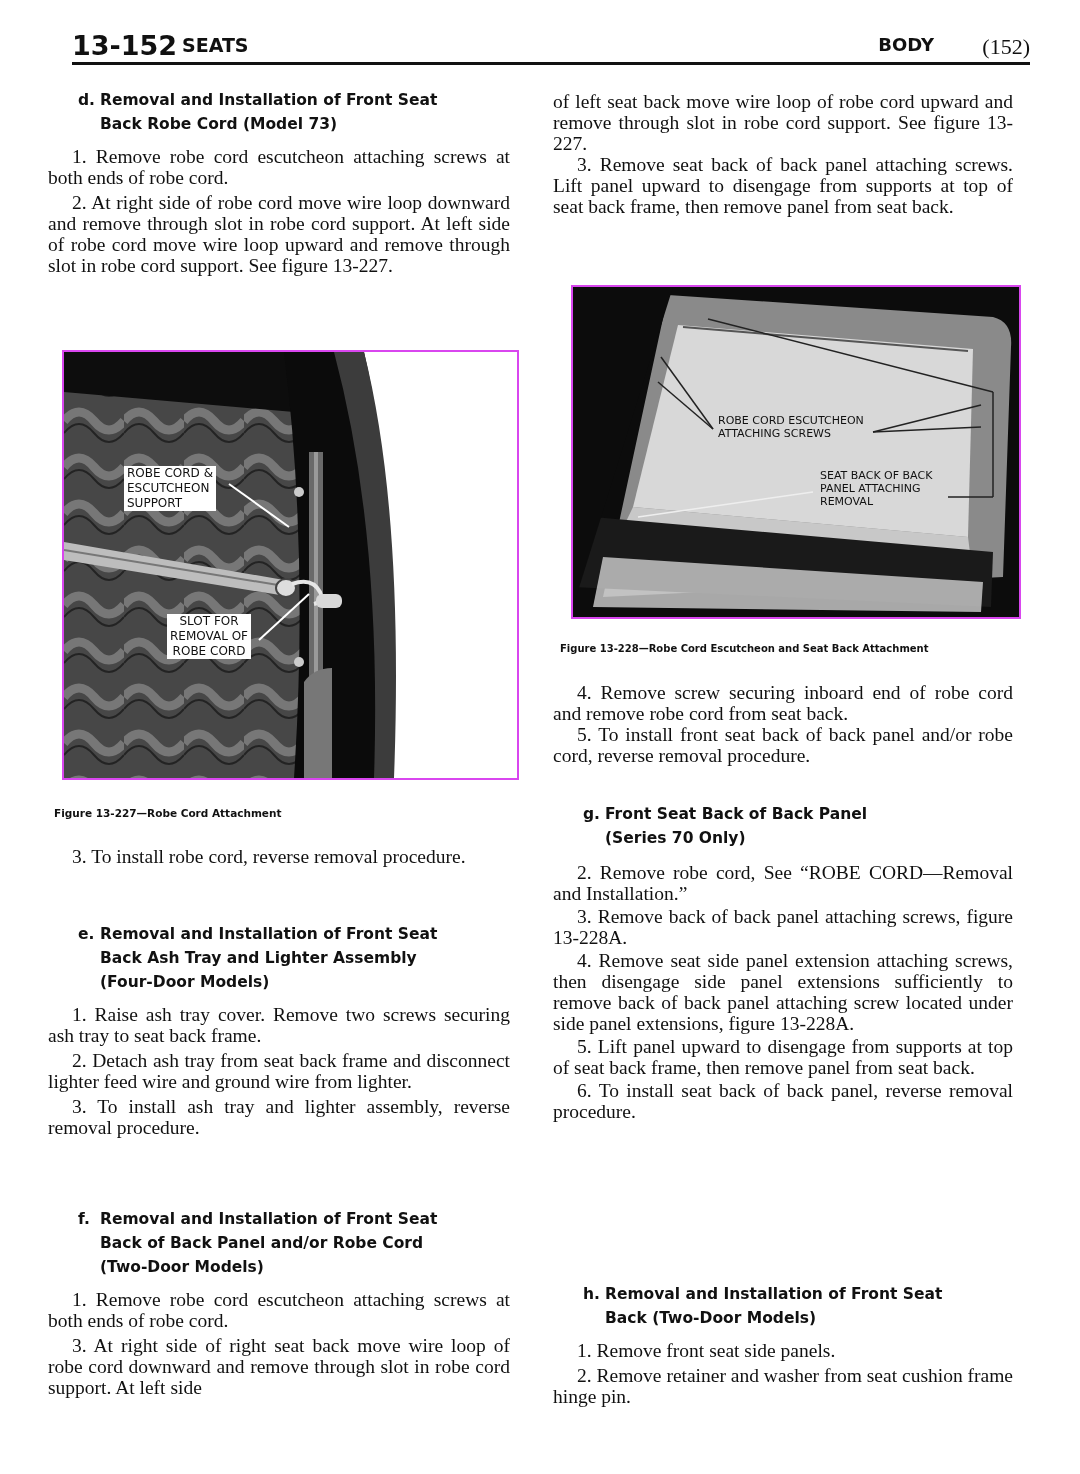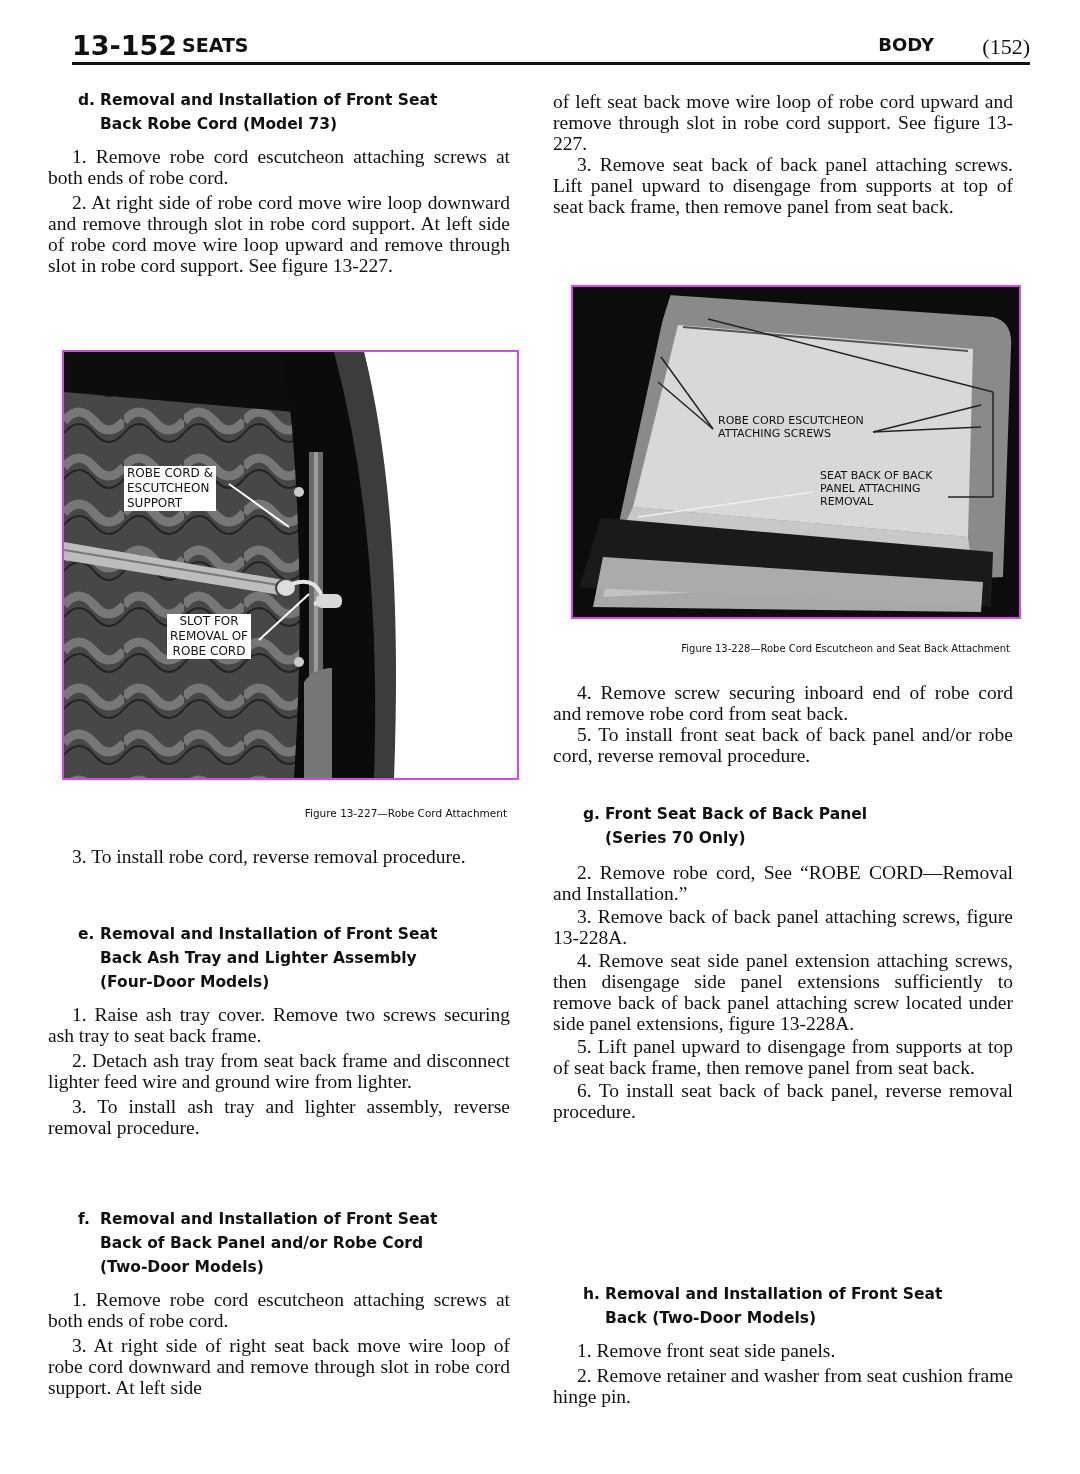--- a/index.html
+++ b/index.html
@@ -12,21 +12,21 @@
   .hdr-page { position: absolute; right: 0; top: 6px; font-family: "Liberation Serif", serif; font-size: 22px; }
 
   .col { position: absolute; }
   .col-left { left: 48px; width: 462px; }
   .col-right { left: 553px; width: 460px; }
 
   p.para { margin: 0; font-family: "Liberation Serif", serif; font-size: 19.5px; line-height: 21px; text-align: justify; text-indent: 24px; }
   .heading { position: relative; font-family: "DejaVu Sans", sans-serif; font-weight: bold; font-size: 15.5px; line-height: 24px; padding-left: 52px; }
   .heading .letter { position: absolute; left: 30px; top: 0; }
 
-  .caption { font-family: "DejaVu Sans", sans-serif; font-weight: normal; font-size: 10.5px; text-align: right; }
+  .caption { font-family: "DejaVu Sans", sans-serif; font-weight: bold; font-size: 10.5px; text-align: left; }
 
   .figure { position: absolute; background: #222; overflow: hidden; border: 2px solid #d946ef; margin-left: 8px; }
   .figlabel { position: absolute; background: #fff; font-family: "DejaVu Sans", sans-serif; font-size: 12px; line-height: 15px; padding: 0 3px; color: #111; }
   .figlabel span { display: block; }
 </style>
 </head>
 <body>
 
 <div class="header">
   <span class="hdr-num">13-152</span>

